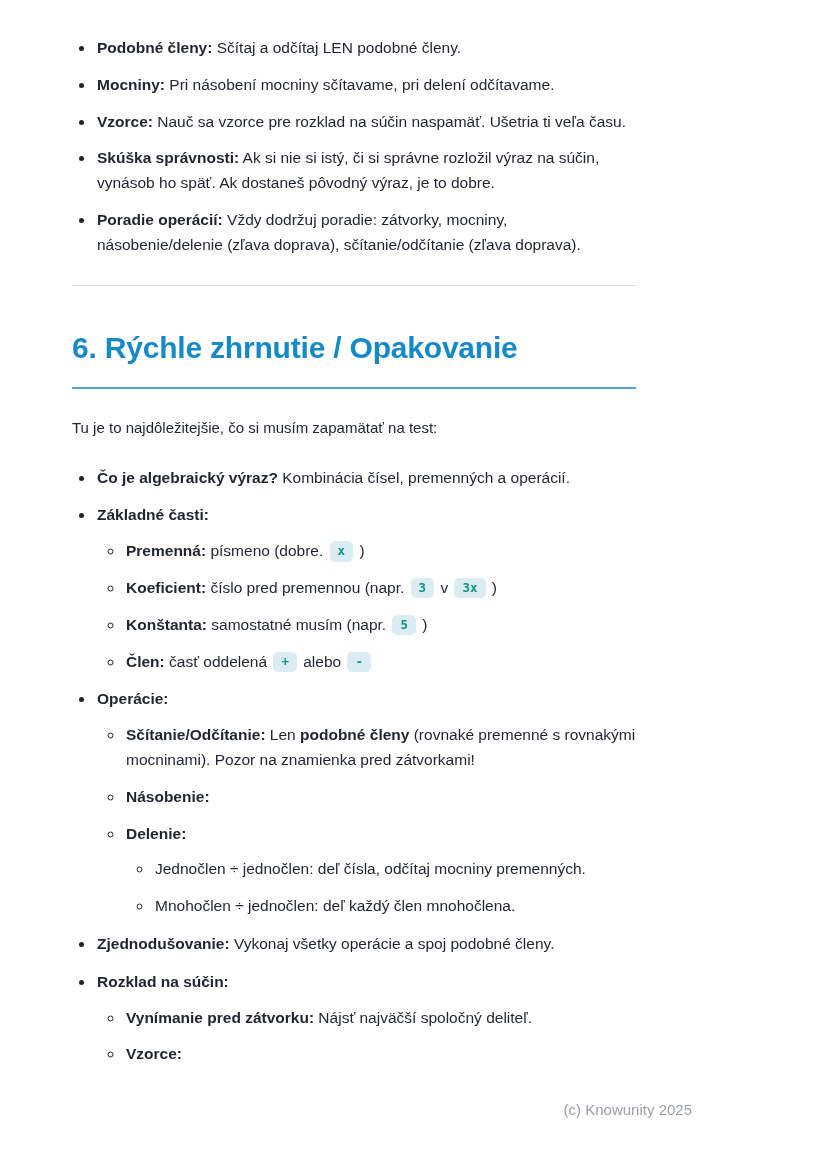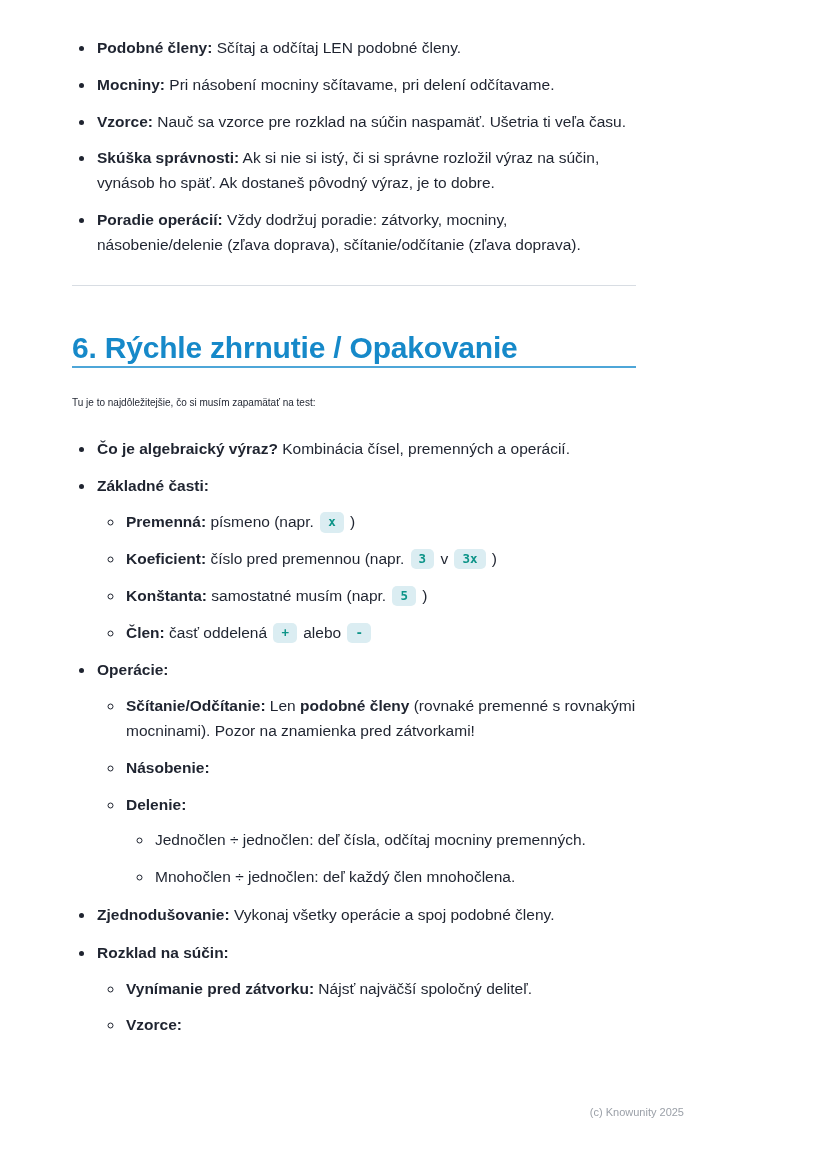--- a/index.html
+++ b/index.html
@@ -30,25 +30,25 @@
   .divider {
     border: none;
     border-top: 1px solid #d8dde3;
     margin: 27px 0 0 0;
   }
   .section-title {
     font-size: 30px;
     font-weight: 700;
     color: #1689c9;
     margin: 45px 0 0 0;
-    padding-bottom: 1px;
+    padding-bottom: 22px;
     border-bottom: 2px solid #4ea6d8;
     letter-spacing: -0.2px;
   }
-  .intro { font-size: 10px; line-height: 1.6; margin: 27px 0 0 0; }
+  .intro { font-size: 15px; line-height: 1.6; margin: 27px 0 0 0; }
   ul.summary {
     margin: 26px 0 15px 0;
     padding-left: 23px;
     font-size: 15.5px;
     line-height: 1.6;
   }
   ul.summary > li { margin-bottom: 13px; padding-left: 2px; }
   ul.sub {
     list-style: circle;
     margin: 11px 0 0 0;
@@ -81,23 +81,23 @@
     position: absolute;
     left: 747px;
     top: 1135px;
     width: 13px;
     height: 36px;
     background: #2e98a4;
     z-index: 1;
   }
   .footer {
     position: absolute;
-    right: 40px;
+    right: 32px;
     bottom: 53px;
-    font-size: 11px;
+    font-size: 15px;
     color: #9ba0a8;
     z-index: 2;
   }
 </style>
 </head>
 <body>
 
 <div class="page">
   <div class="content">
 
@@ -115,21 +115,21 @@
 
     <p class="intro">Tu je to najdôležitejšie, čo si musím zapamätať na test:</p>
 
     <ul class="summary">
 
       <li><span class="lead">Čo je algebraický výraz?</span><span> Kombinácia čísel, premenných a operácií.</span></li>
 
       <li>
         <span class="lead">Základné časti:</span>
         <ul class="sub">
-          <li><span class="lead">Premenná:</span><span> písmeno (napr. </span><span class="chip">x</span><span> )</span></li>
+          <li><span class="lead">Premenná:</span><span> písmeno (dobre. </span><span class="chip">x</span><span> )</span></li>
           <li><span class="lead">Koeficient:</span><span> číslo pred premennou (napr. </span><span class="chip">3</span><span> v </span><span class="chip">3x</span><span> )</span></li>
           <li><span class="lead">Konštanta:</span><span> samostatné musím (napr. </span><span class="chip">5</span><span> )</span></li>
           <li><span class="lead">Člen:</span><span> časť oddelená </span><span class="chip">+</span><span> alebo </span><span class="chip">-</span></li>
         </ul>
       </li>
 
       <li>
         <span class="lead">Operácie:</span>
         <ul class="sub">
           <li><span class="lead">Sčítanie/Odčítanie:</span><span> Len </span><span class="lead">podobné členy</span><span> (rovnaké premenné s rovnakými mocninami). Pozor na znamienka pred zátvorkami!</span></li>

